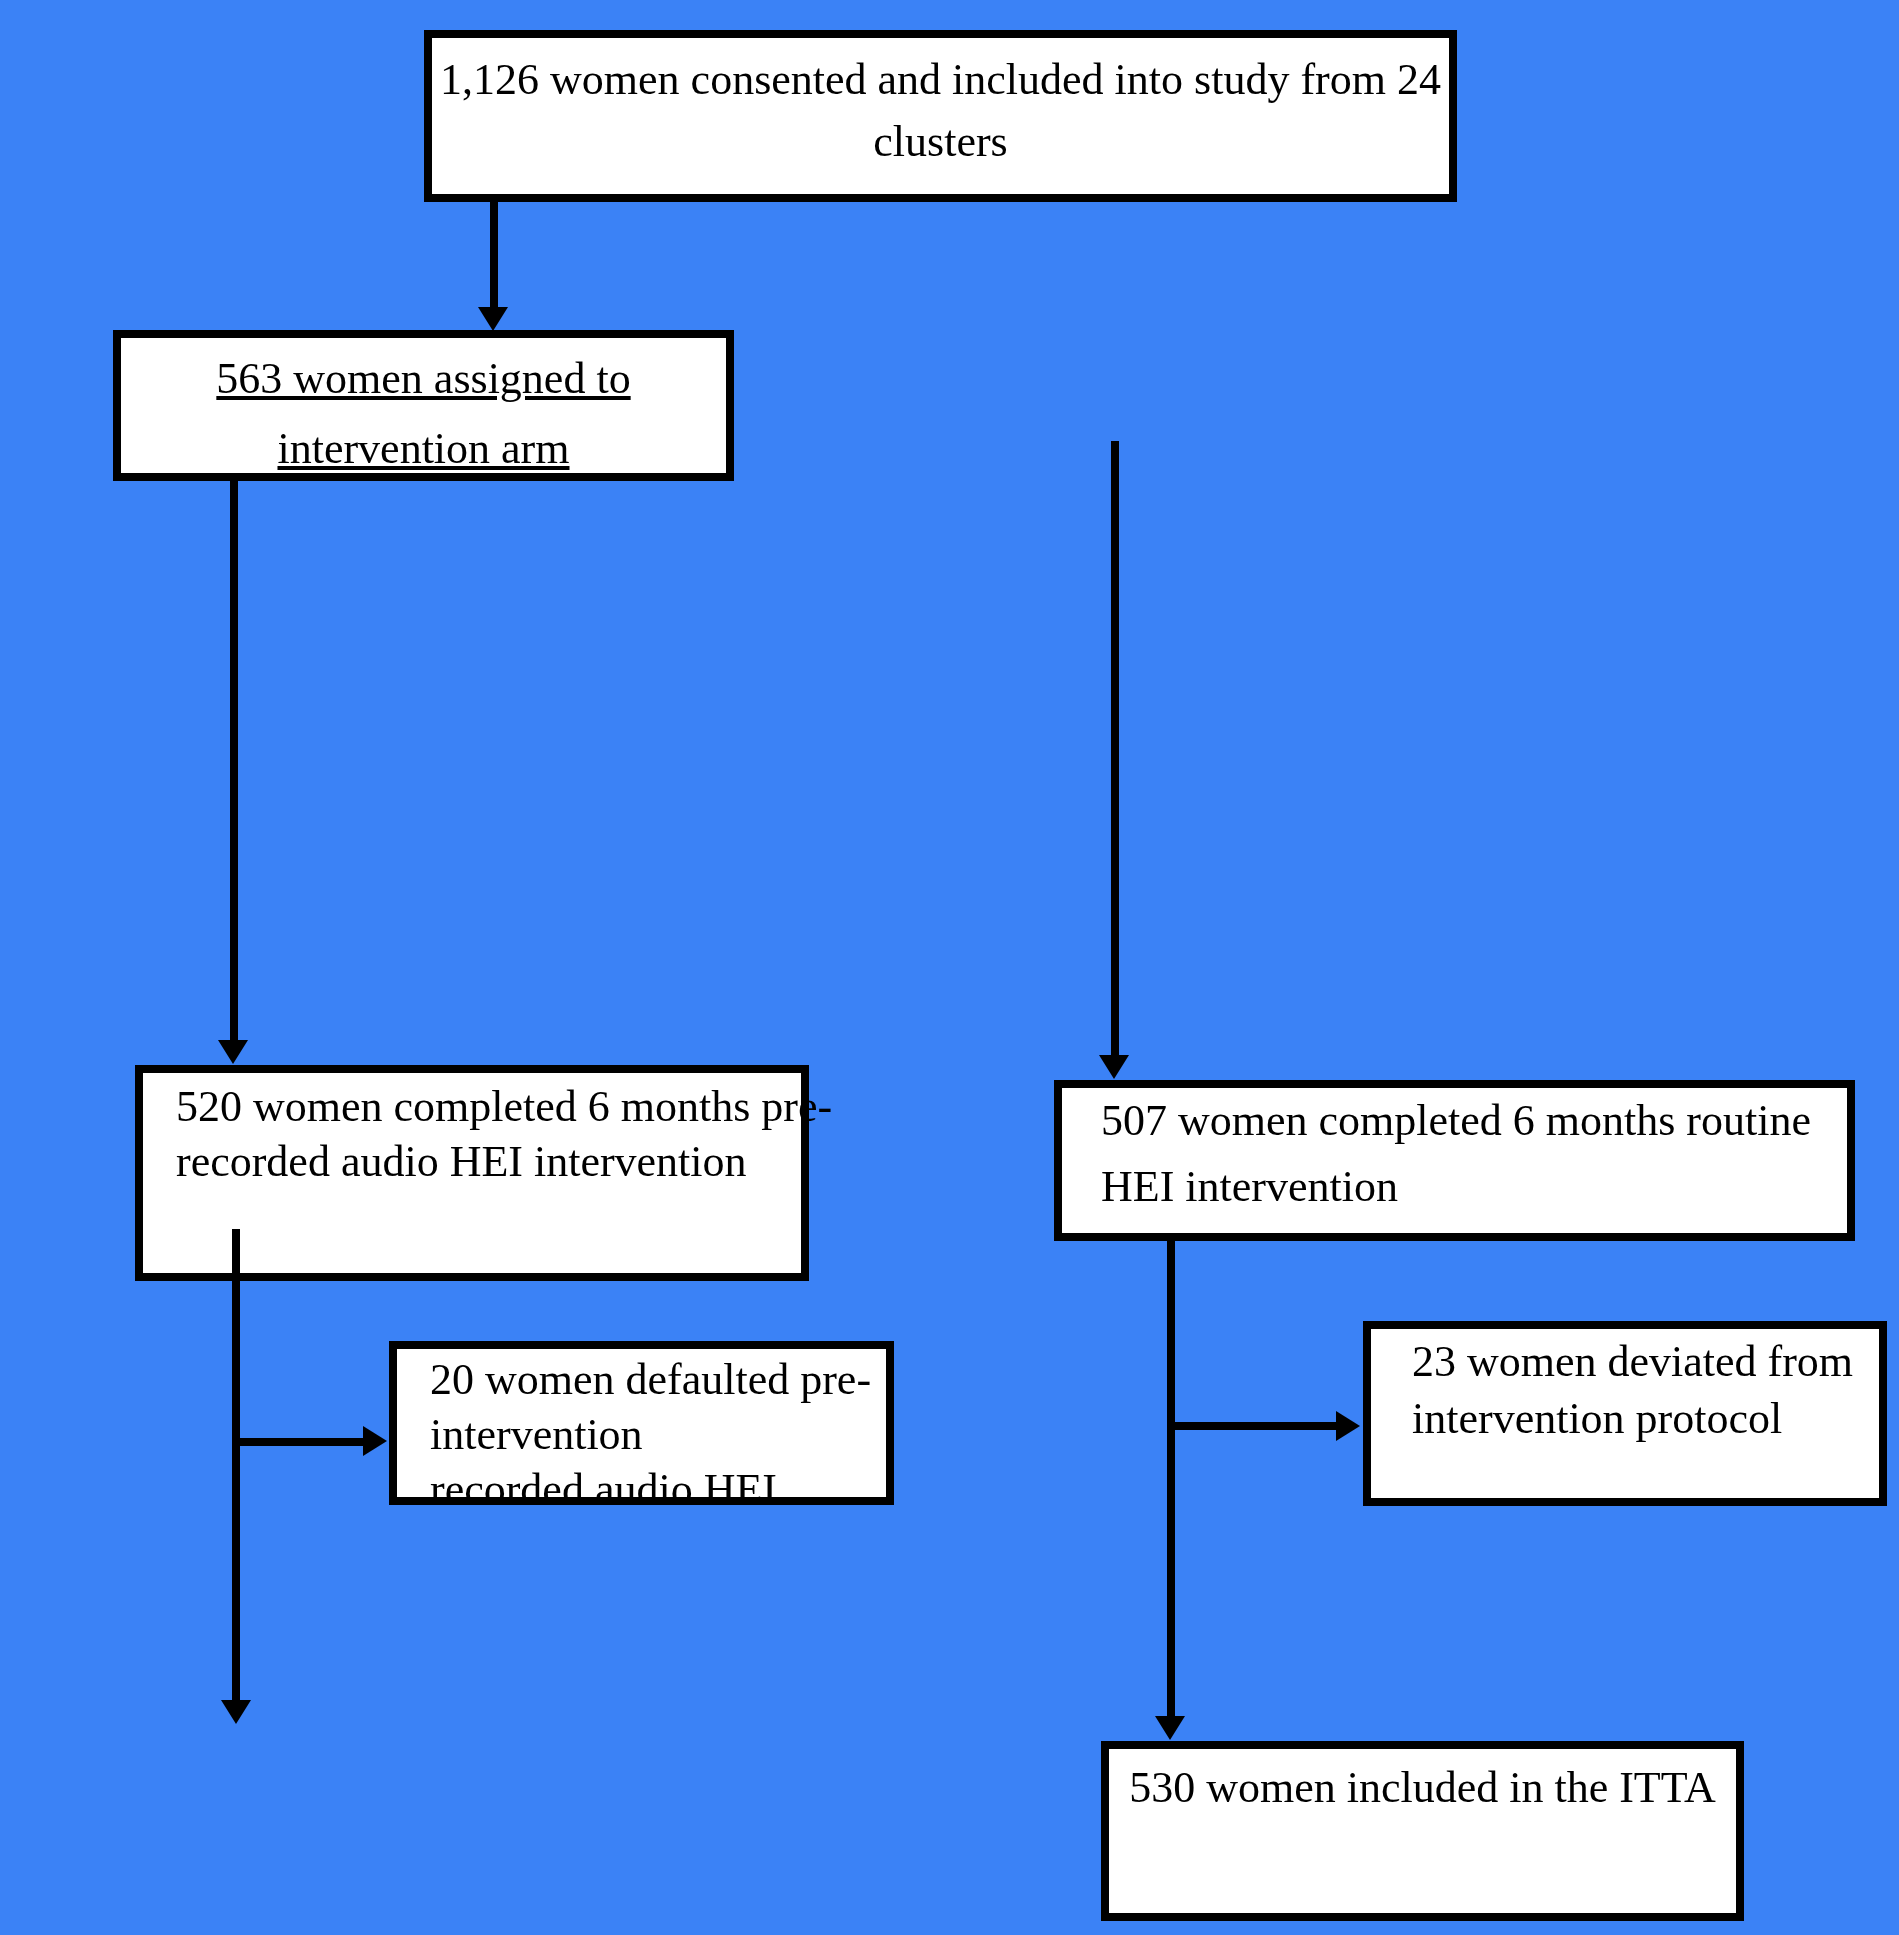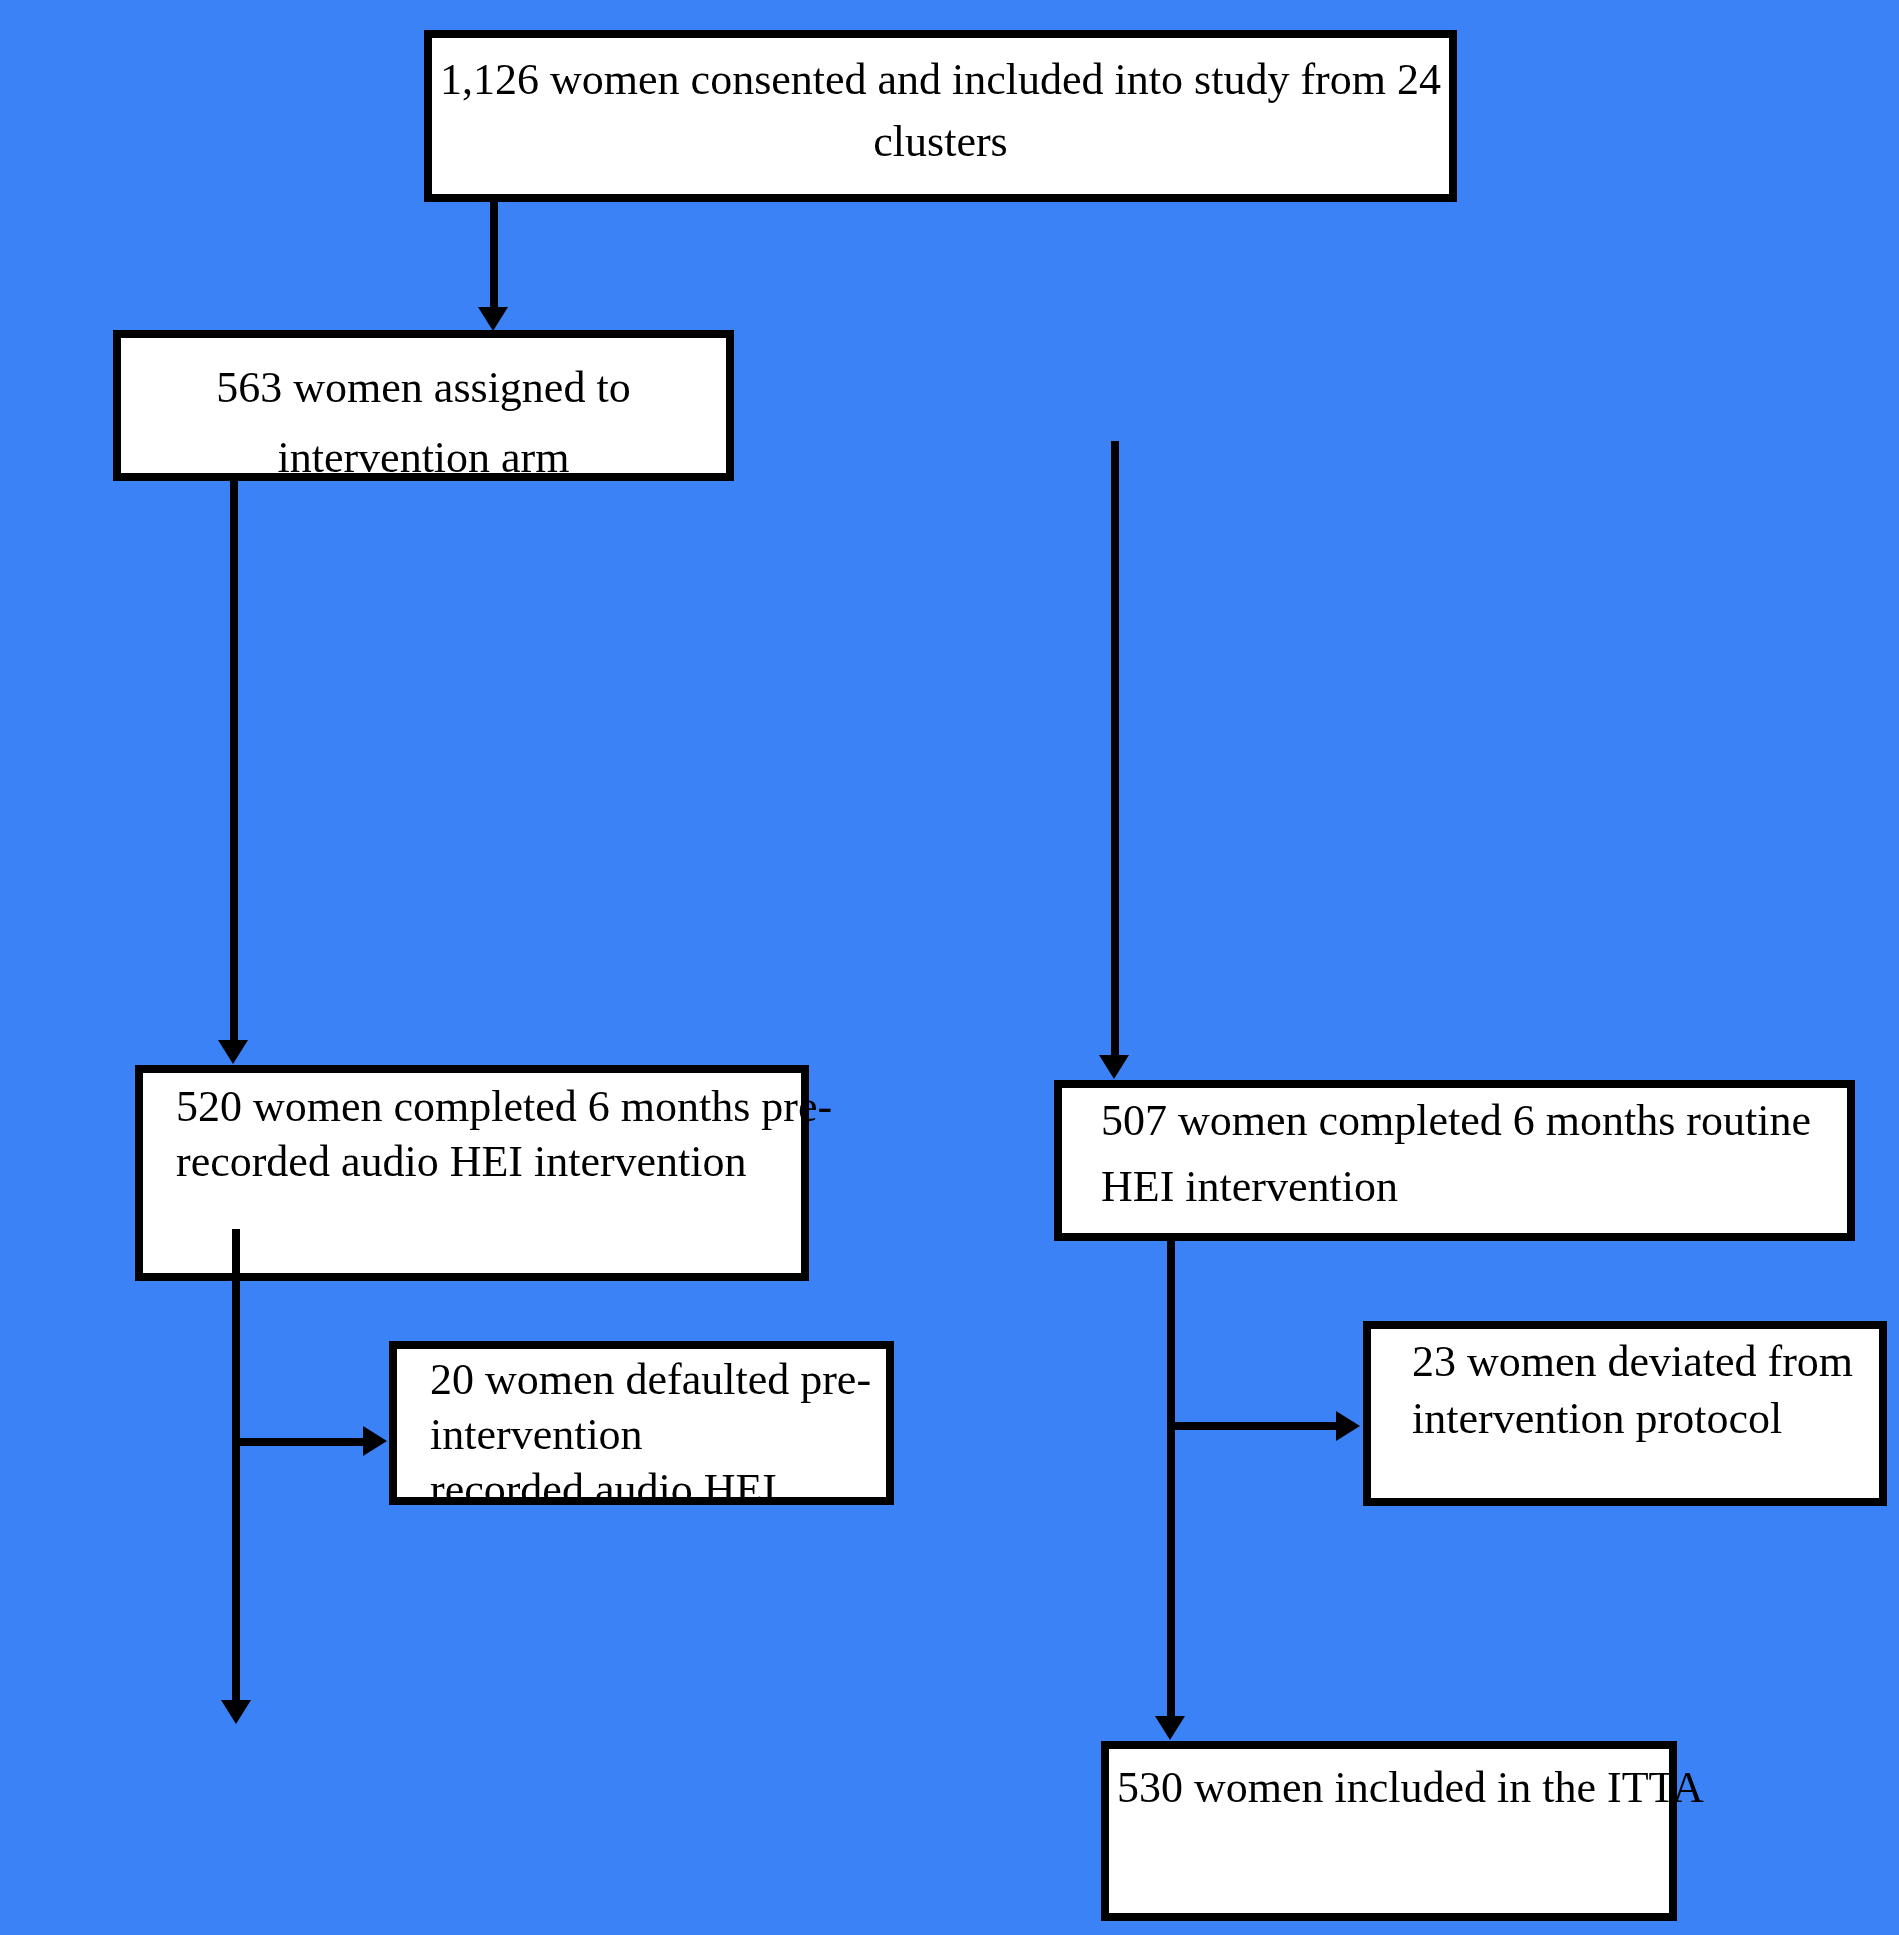--- a/index.html
+++ b/index.html
@@ -43,21 +43,21 @@
   }
   .head-right {
     position: absolute;
     width: 0; height: 0;
     border-top: 15.4px solid transparent;
     border-bottom: 15.4px solid transparent;
     border-left: 24px solid #000000;
   }
   
   .box-enrollment            { line-height: 1.40; padding-top: 11px; }
-  .box-intervention-arm      { line-height: 1.60; padding-top: 15px; }
+  .box-intervention-arm      { line-height: 1.60; padding-top: 6px; text-decoration: underline; }
   .box-intervention-completed{ line-height: 1.25; padding: 5.5px 16.6px 0 33px; }
   .box-control-completed     { line-height: 1.50; padding: 0 16.6px 0 39px; }
   .box-intervention-defaulted{ line-height: 1.25; padding: 2.8px 11px 0 33px; }
   .box-control-deviated      { line-height: 1.30; padding: 4px 11px 0 41px; }
   .box-intervention-itta     { line-height: 1.15; padding-top: 30px; }
   .box-control-itta          { line-height: 1.15; padding-top: 13.8px; }
 </style>
 </head>
 <body>
 
@@ -88,21 +88,21 @@
     <span class="tline">intervention</span>
     <span class="tline">recorded audio HEI</span>
   </div>
 
   <div class="box t-left box-control-deviated" style="left:1363px; top:1321px; width:524px; height:185px;">
     <span class="tline">23 women deviated from</span>
     <span class="tline">intervention protocol</span>
   </div>
 
 
-  <div class="box t-center box-control-itta" style="left:1101px; top:1741px; width:576px; height:180px;padding-left:8px;">
+  <div class="box t-center box-control-itta" style="left:1101px; top:1741px; width:643px; height:180px;">
     <span class="tline">530 women included in the ITTA</span>
   </div>
 
   <div class="vline" style="left:490px; top:200px; width:7.7px; height:109px;"></div>
   <div class="head-down" style="left:478px; top:307px;"></div>
 
   <div class="vline" style="left:230px; top:479px; width:7.7px; height:564px;"></div>
   <div class="head-down" style="left:218px; top:1040px;"></div>
 
   <div class="vline" style="left:1111px; top:441px; width:7.7px; height:616px;"></div>

